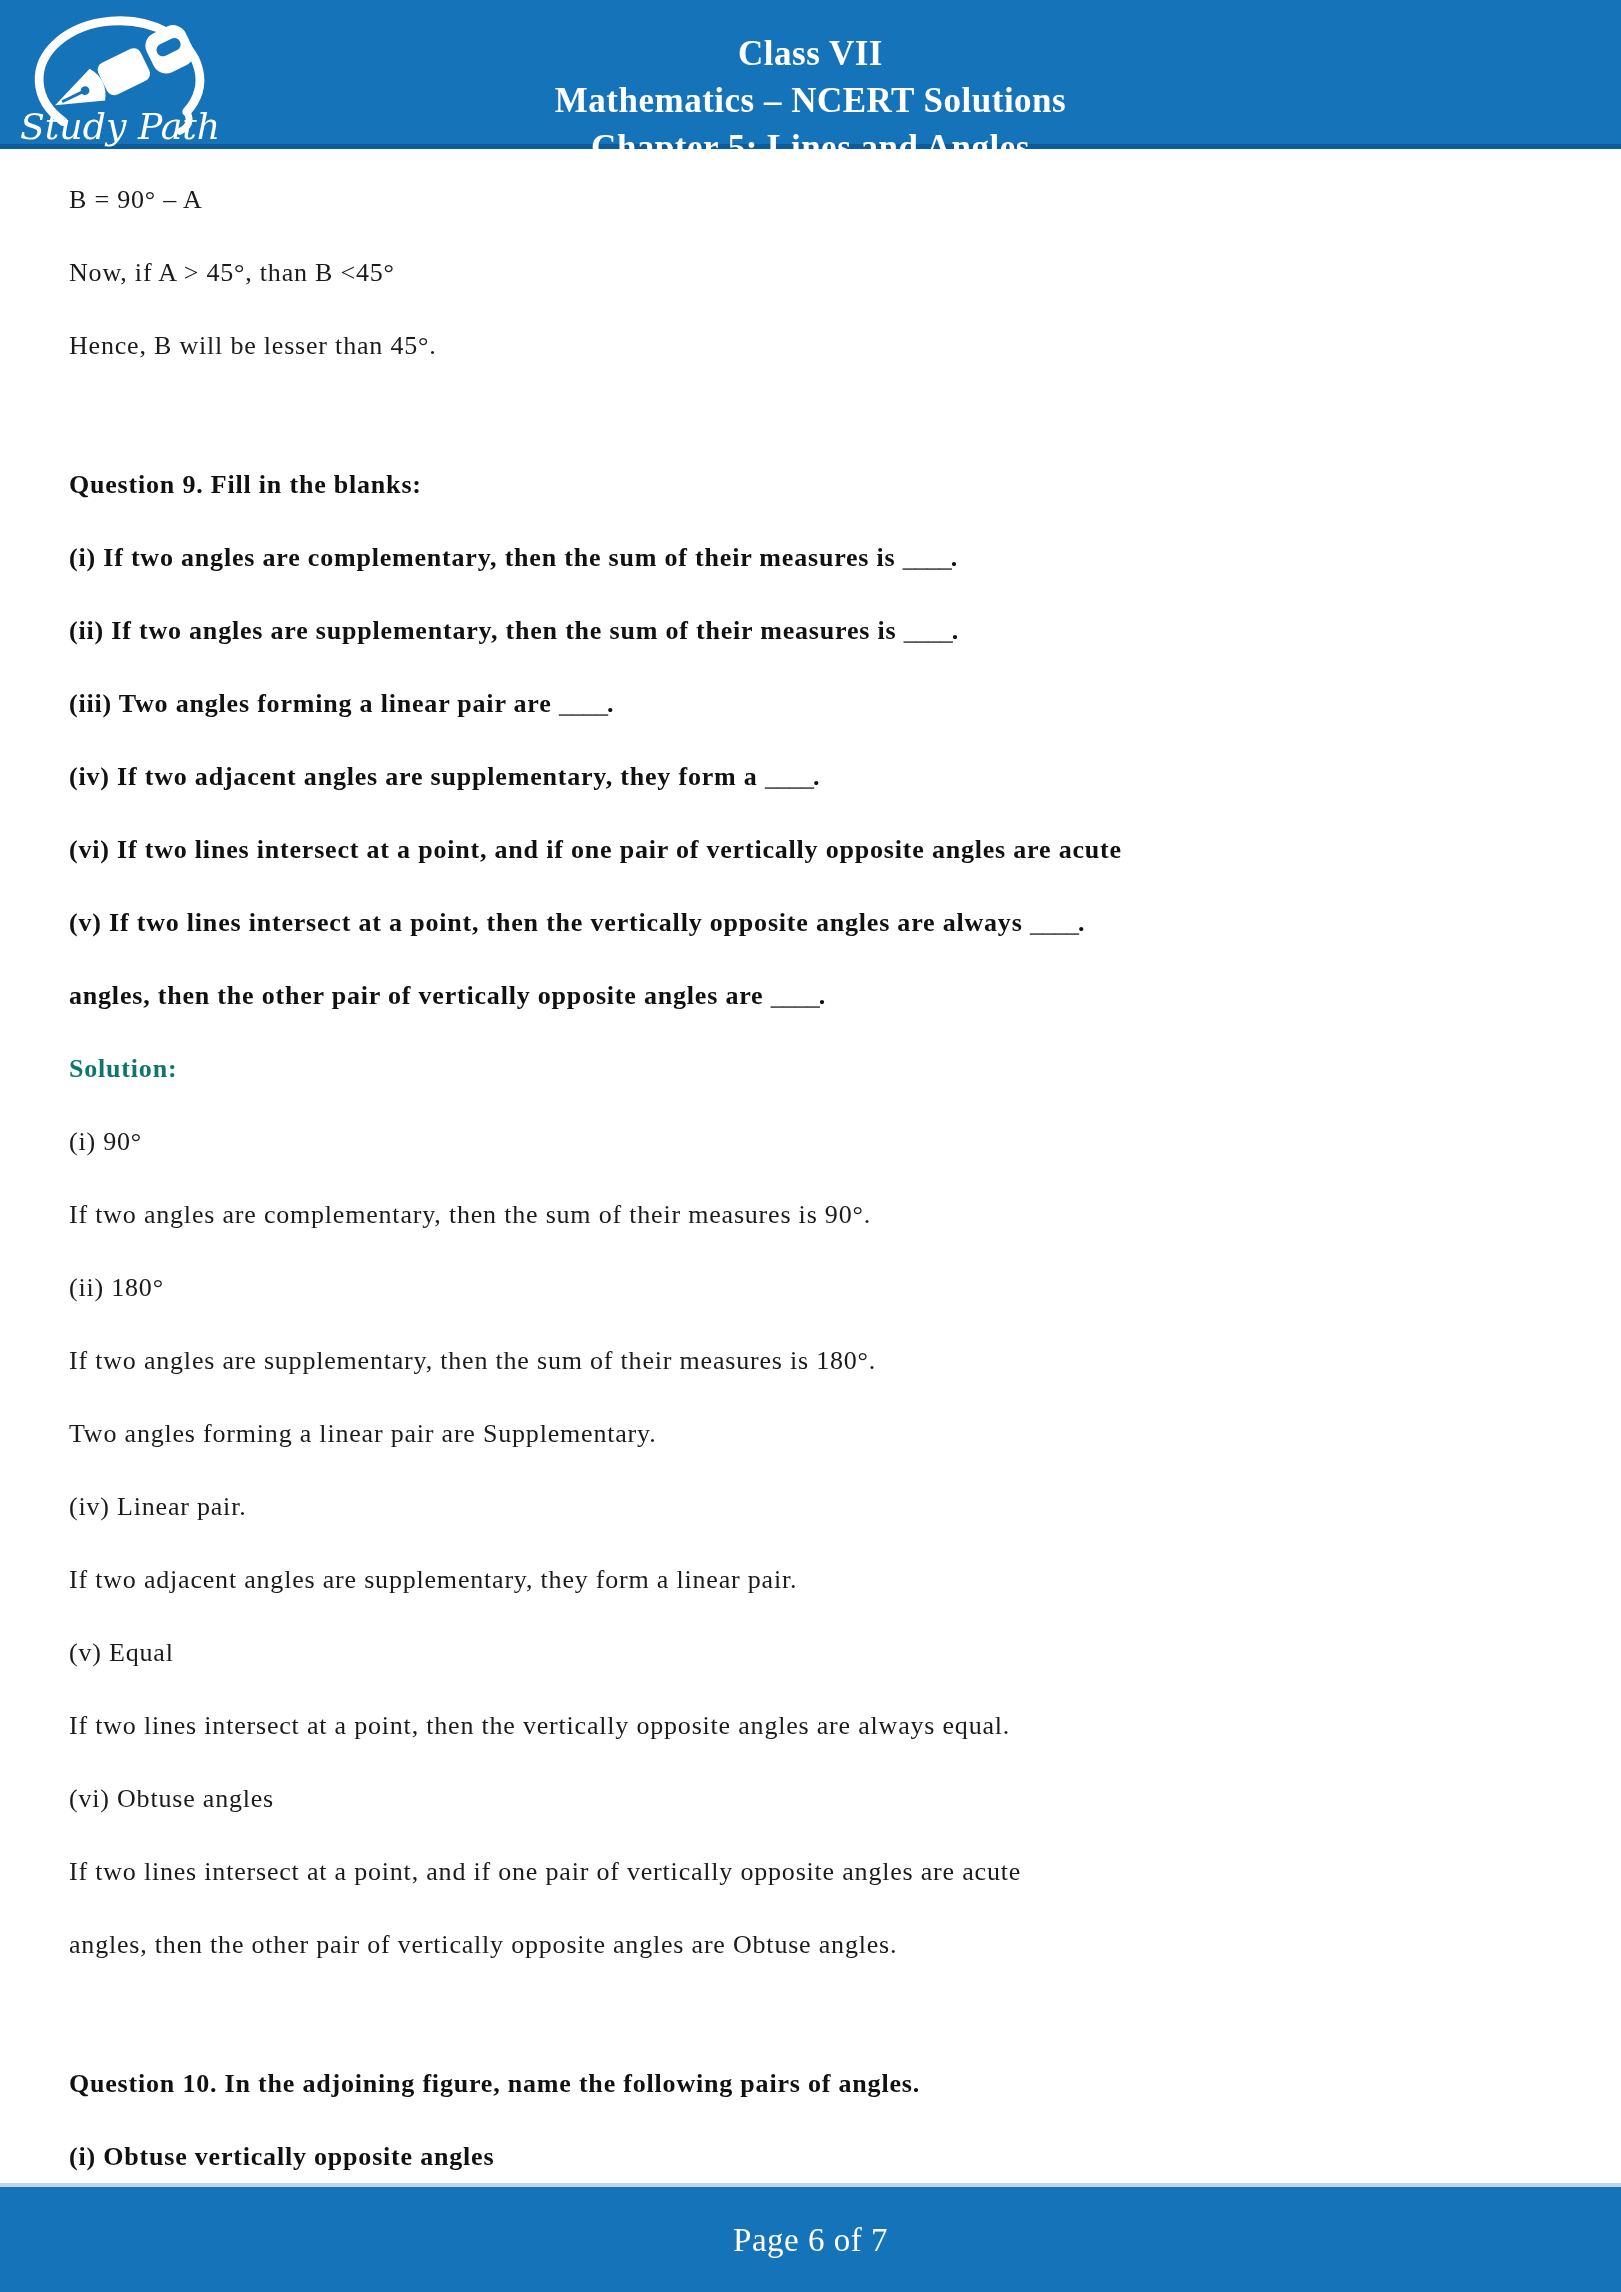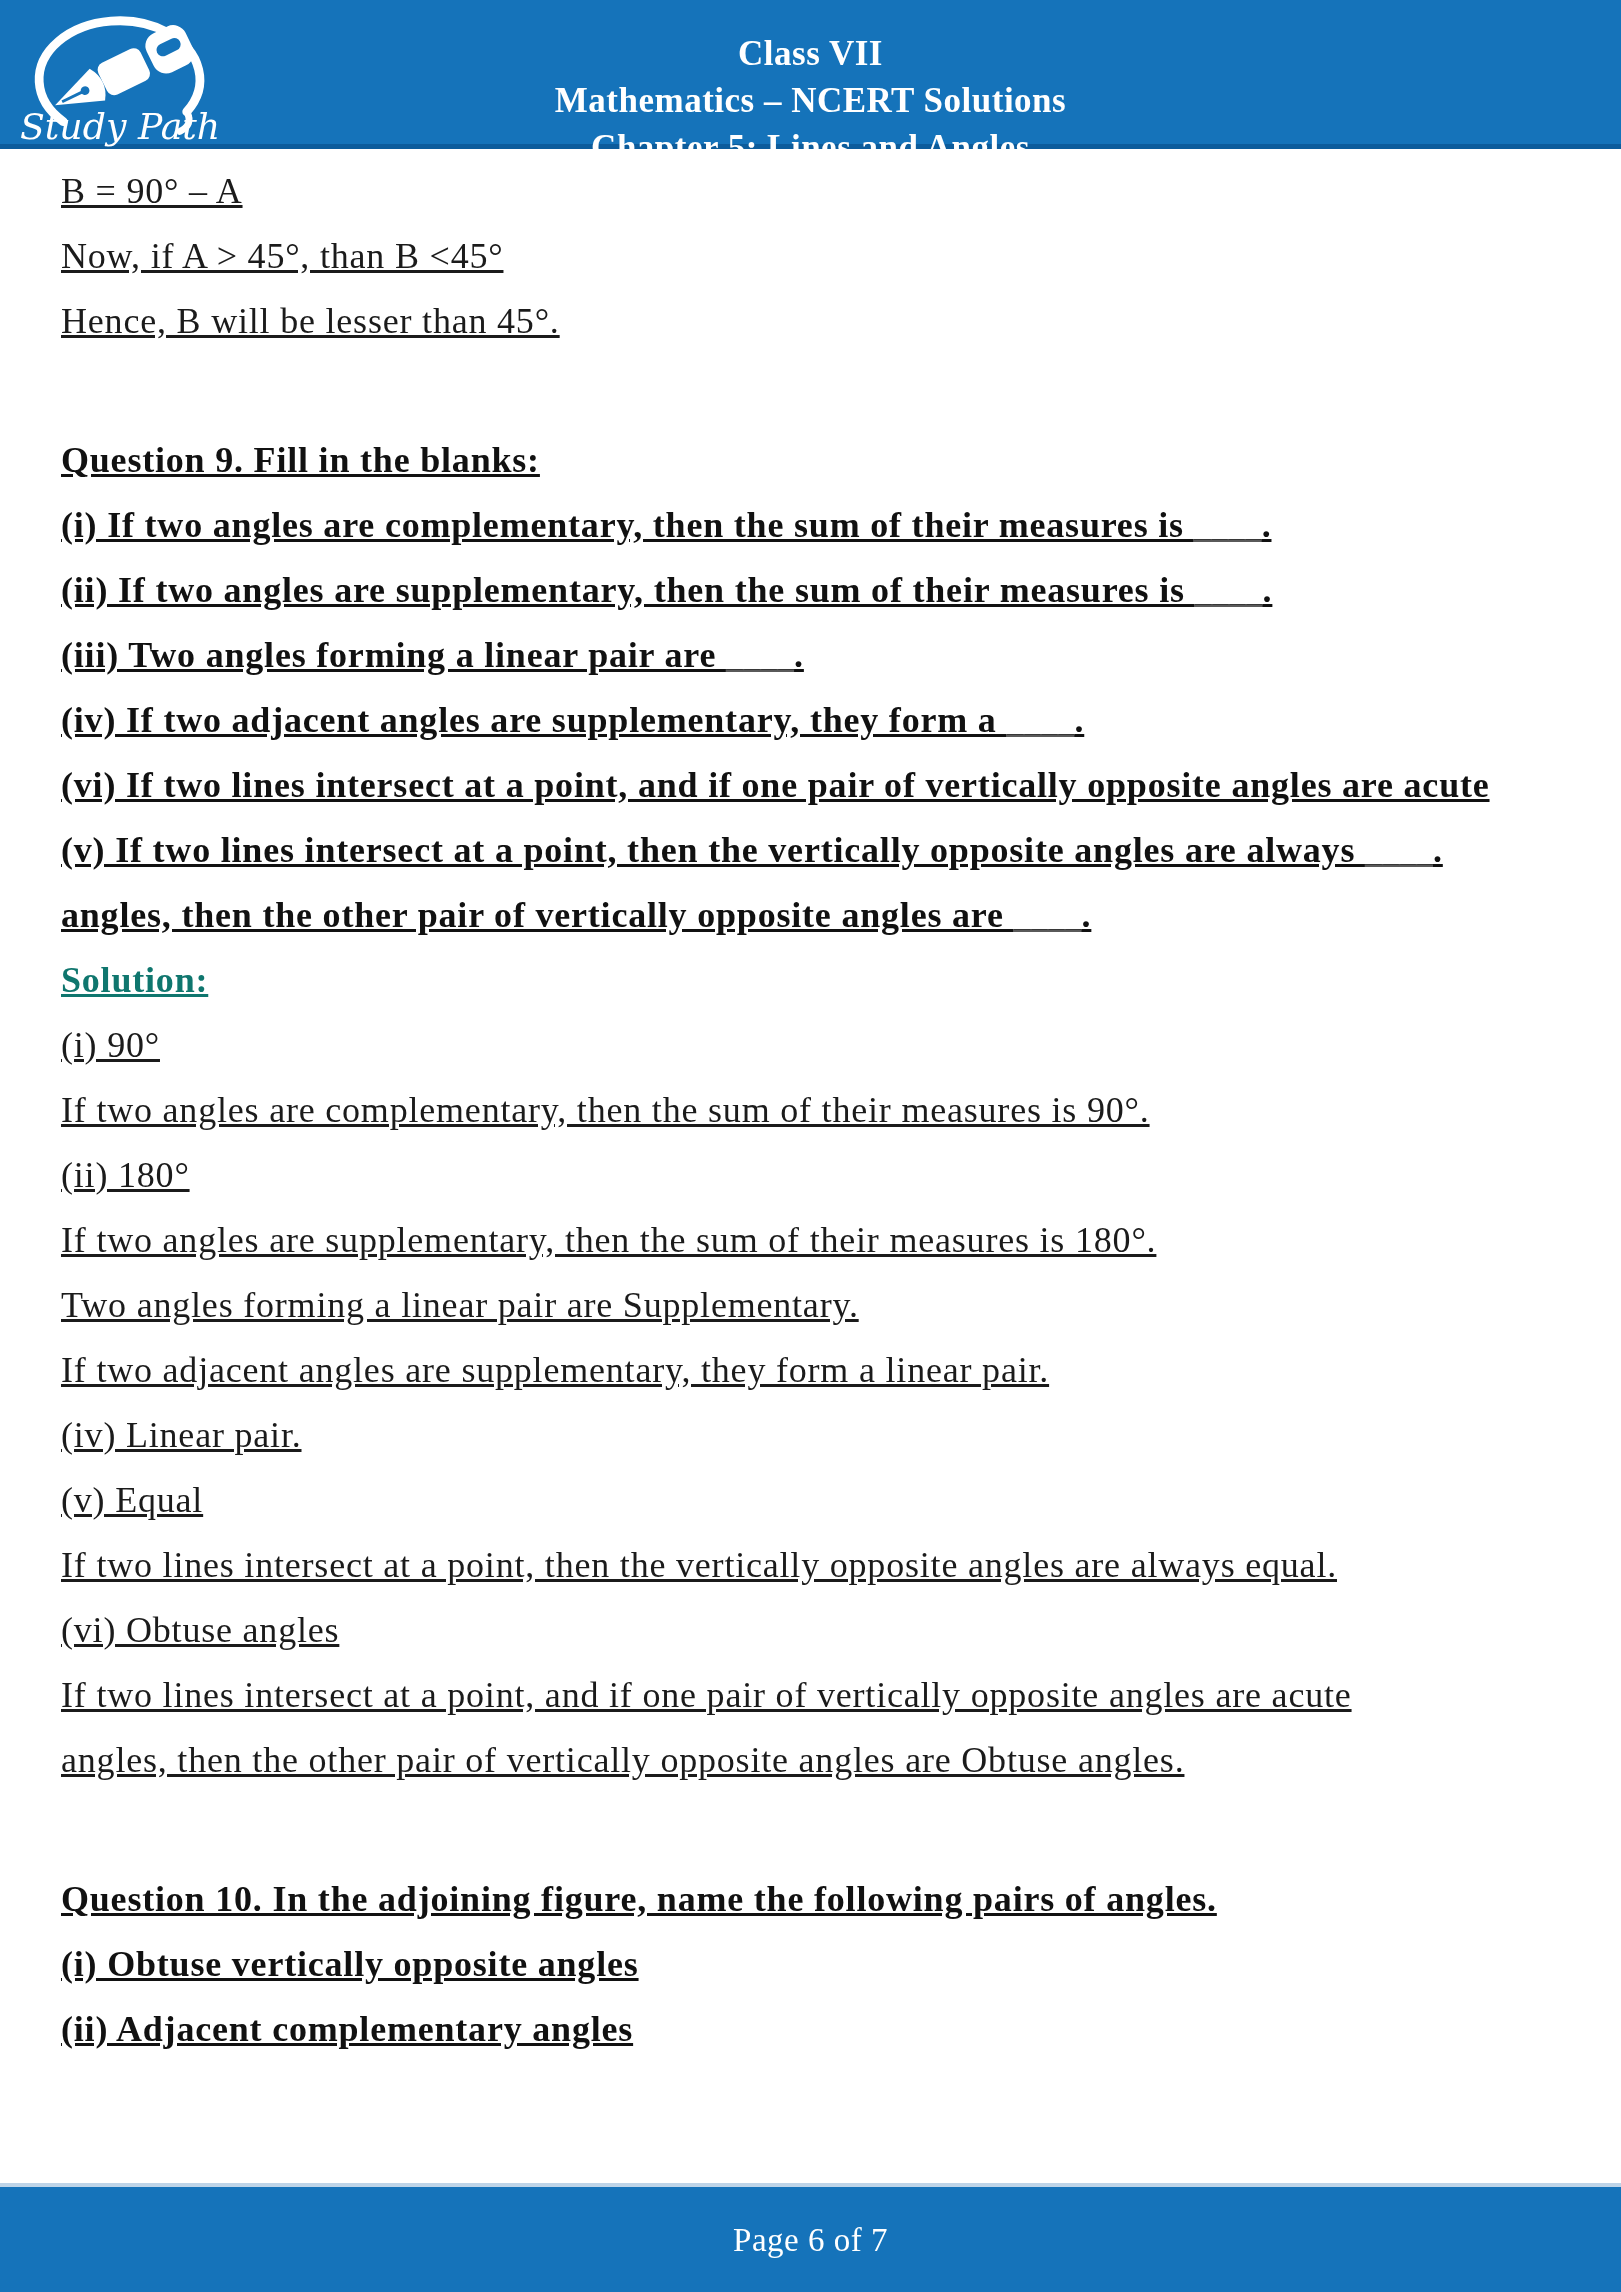--- a/index.html
+++ b/index.html
@@ -36,27 +36,26 @@
     font-weight: bold;
     line-height: 47px;
     letter-spacing: 0.5px;
   }
 
   
   .content {
     padding: 9.8px 61px 0 61px;
   }
   p.line {
-    margin: 0;
-    font-size: 36px;
+    margin: 8px;
+    font-size: 26px;
     line-height: 65px;
     color: #1b1b1b;
     letter-spacing: 0.8px;
     white-space: nowrap;
-    text-decoration: underline;
   }
   p.line.q { font-weight: bold; color: #111111; }
   p.line.sol-h { font-weight: bold; color: #0f766e; }
   p.line.gap { margin-top: 74px; }
   .blank { color: #5a5a5a; letter-spacing: -1px; }
 
   
   .footer {
     position: absolute;
     left: 0; right: 0; bottom: 0;
@@ -113,22 +112,22 @@
     <p class="line q">(iv) If two adjacent angles are supplementary, they form a <span class="blank">____</span>.</p>
     <p class="line q">(vi) If two lines intersect at a point, and if one pair of vertically opposite angles are acute</p>
     <p class="line q">(v) If two lines intersect at a point, then the vertically opposite angles are always <span class="blank">____</span>.</p>
     <p class="line q">angles, then the other pair of vertically opposite angles are <span class="blank">____</span>.</p>
     <p class="line sol-h">Solution:</p>
     <p class="line">(i) 90°</p>
     <p class="line">If two angles are complementary, then the sum of their measures is 90°.</p>
     <p class="line">(ii) 180°</p>
     <p class="line">If two angles are supplementary, then the sum of their measures is 180°.</p>
     <p class="line">Two angles forming a linear pair are Supplementary.</p>
+    <p class="line">(iv) Linear pair.</p>
     <p class="line">If two adjacent angles are supplementary, they form a linear pair.</p>
-    <p class="line">(iv) Linear pair.</p>
     <p class="line">(v) Equal</p>
     <p class="line">If two lines intersect at a point, then the vertically opposite angles are always equal.</p>
     <p class="line">(vi) Obtuse angles</p>
     <p class="line">If two lines intersect at a point, and if one pair of vertically opposite angles are acute</p>
     <p class="line">angles, then the other pair of vertically opposite angles are Obtuse angles.</p>
     <p class="line q gap">Question 10. In the adjoining figure, name the following pairs of angles.</p>
     <p class="line q">(i) Obtuse vertically opposite angles</p>
     <p class="line q">(ii) Adjacent complementary angles</p>
   </div>
 

